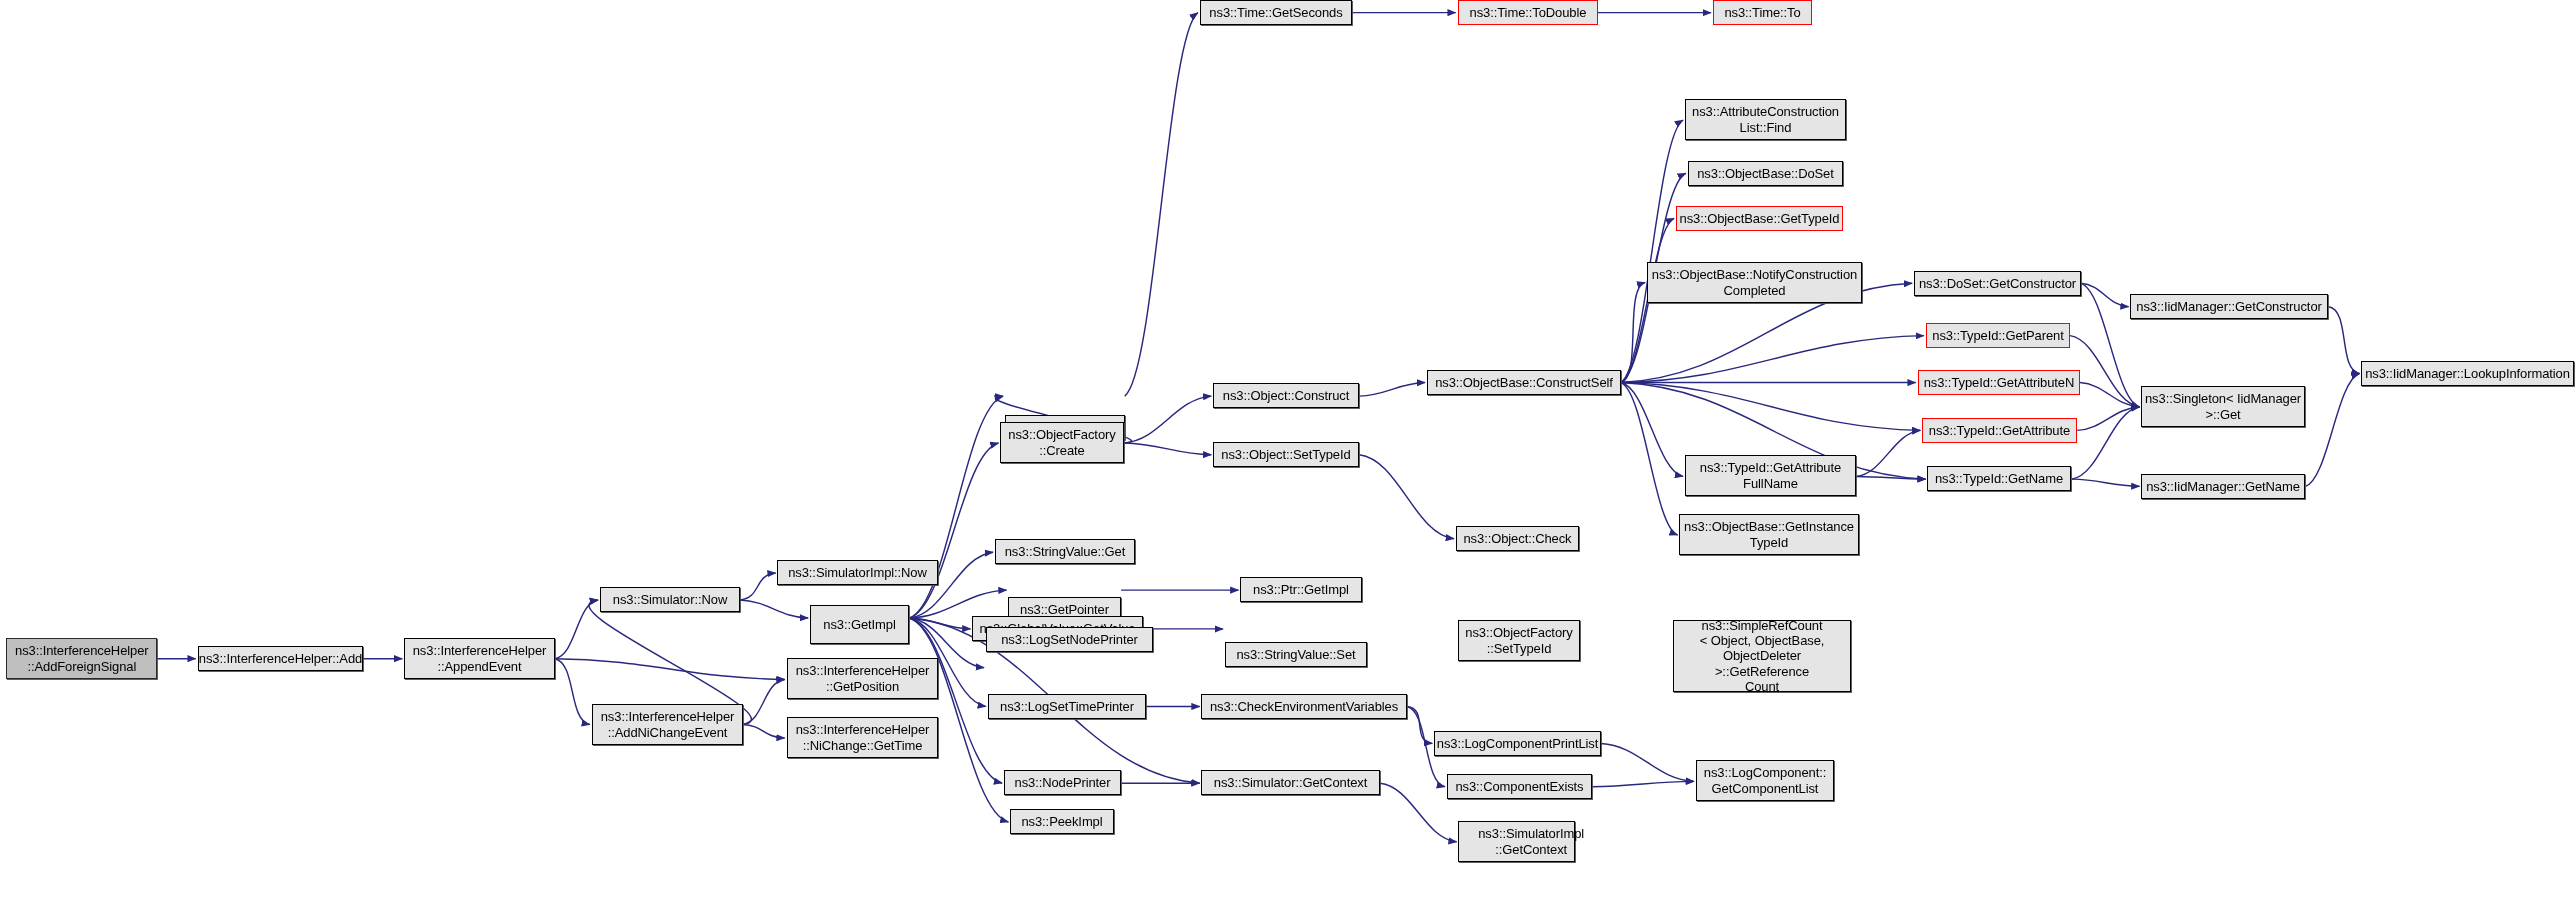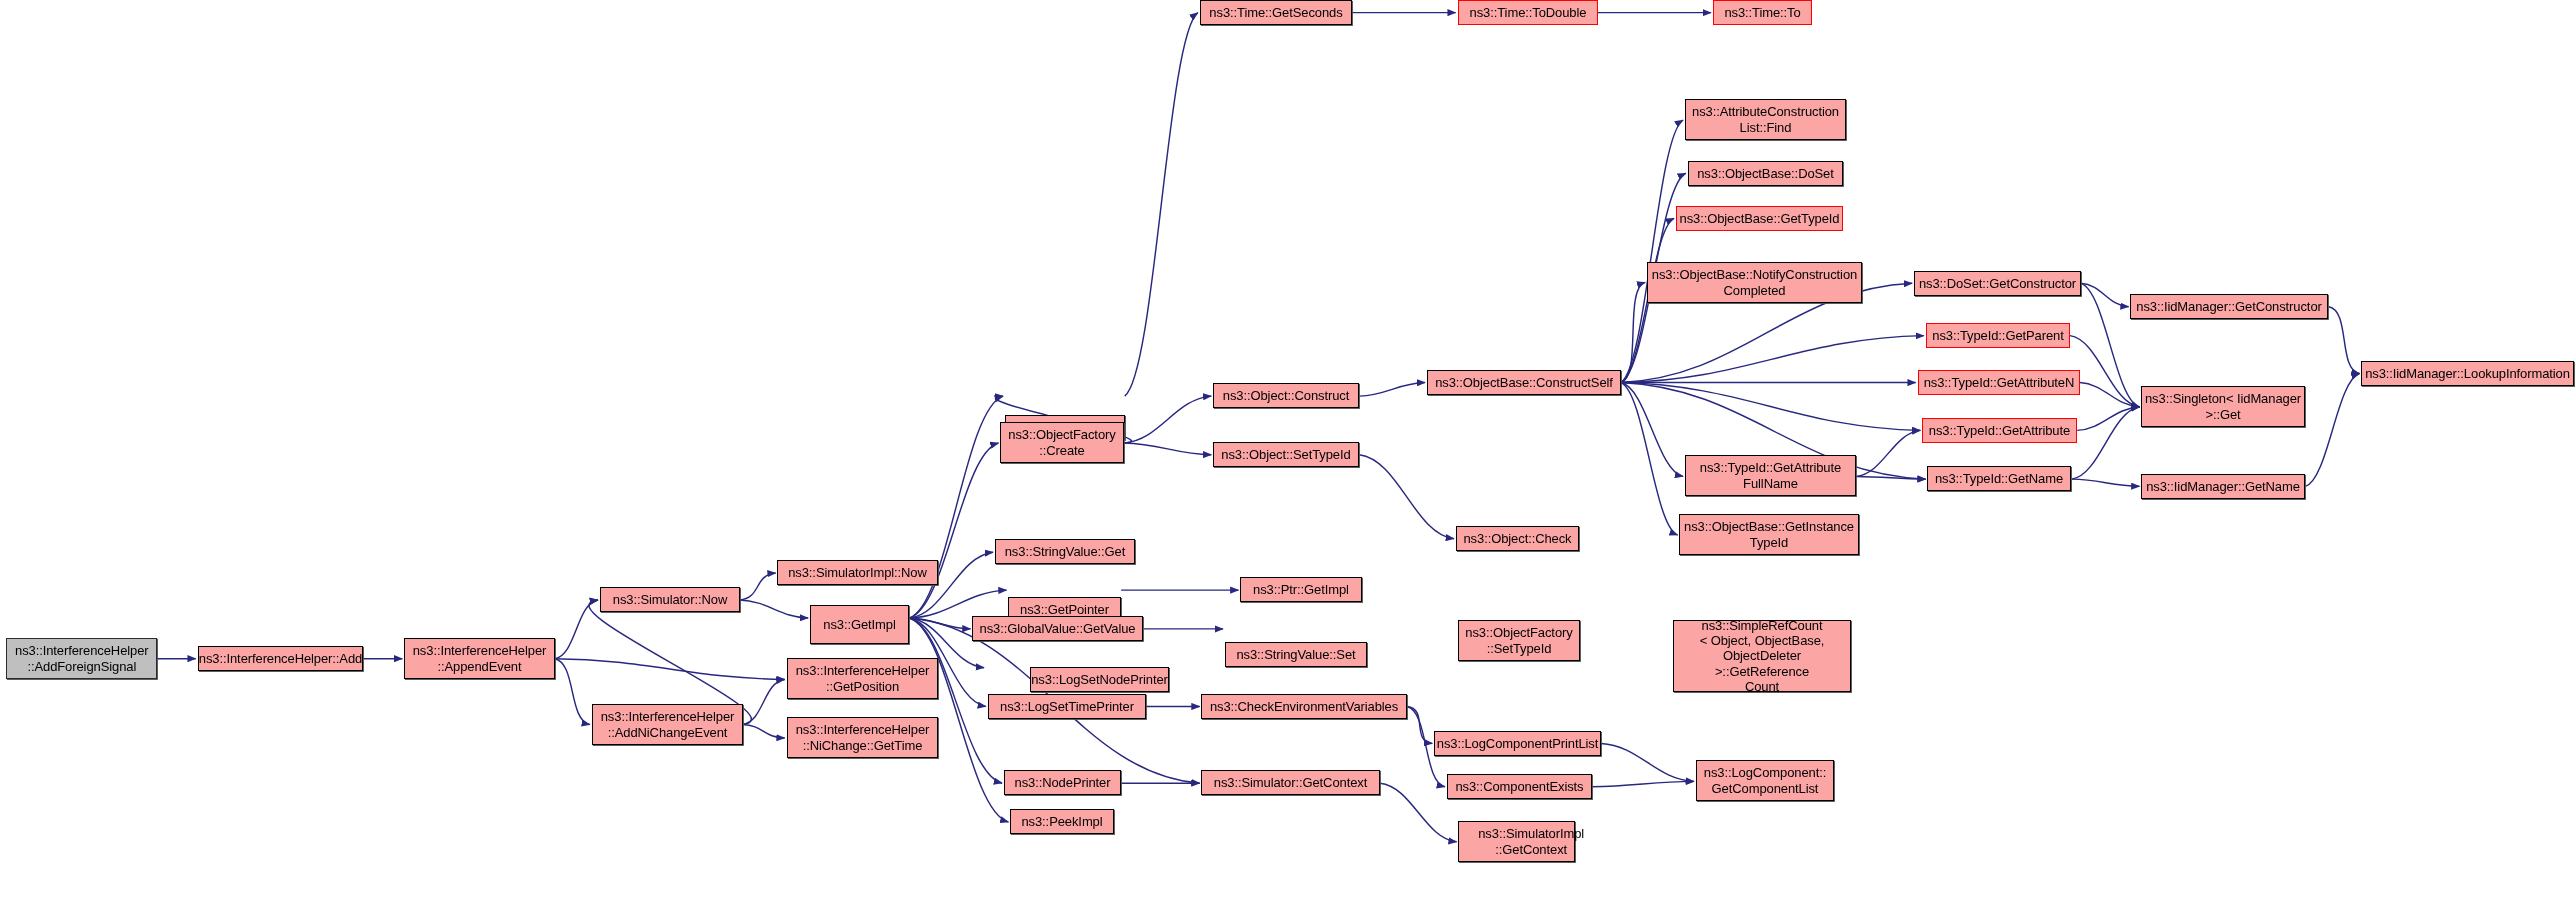--- a/index.html
+++ b/index.html
@@ -13,21 +13,21 @@
     overflow:hidden;
   }
   #edges{position:absolute;left:0;top:0;width:2576px;height:905px;pointer-events:none;}
   .node{
     position:absolute;
     box-sizing:border-box;
     display:flex;
     align-items:center;
     justify-content:center;
     text-align:center;
-    background:#fca5a5;
+    background:#e5e5e5;
     border:0.9px solid #000000;
     color:#000000;
     font-size:13px;
     line-height:15.3px;
     letter-spacing:-0.1px;
     white-space:pre-line;
     padding:0 2.7px;
     box-shadow:0.9px 0.9px 0 0 #4d4d4d;
     cursor:pointer;
   }
@@ -120,21 +120,21 @@
       <div class="node" style="left: 787px; top: 658px; width: 151px; height: 41px;">ns3::InterferenceHelper
 ::GetPosition</div>
       <div class="node" style="left: 787px; top: 717px; width: 151px; height: 41px;">ns3::InterferenceHelper
 ::NiChange::GetTime</div>
       <div class="node" style="left: 1005px; top: 383px; width: 120px; height: 25px; margin-top: 32px;">ns3::TimePrinter</div>
       <div class="node" style="left: 1000px; top: 422px; width: 124px; height: 41px;">ns3::ObjectFactory
 ::Create</div>
       <div class="node" style="left: 995px; top: 539px; width: 140px; height: 25px;">ns3::StringValue::Get</div>
       <div class="node" style="left: 1008px; top: 577px; width: 113px; height: 25px; margin-top: 20px;">ns3::GetPointer</div>
       <div class="node" style="left: 972px; top: 616px; width: 171px; height: 25px;">ns3::GlobalValue::GetValue</div>
-      <div class="node" style="left: 986px; top: 667px; width: 139px; height: 25px; margin-left: 44px;">ns3::LogSetNodePrinter</div>
+      <div class="node" style="left: 986px; top: 627px; width: 167px; height: 25px;">ns3::LogSetNodePrinter</div>
       <div class="node" style="left: 988px; top: 694px; width: 158px; height: 25px;">ns3::LogSetTimePrinter</div>
       <div class="node" style="left: 1004px; top: 770px; width: 117px; height: 25px;">ns3::NodePrinter</div>
       <div class="node" style="left: 1010px; top: 809px; width: 104px; height: 25px;">ns3::PeekImpl</div>
       <div class="node" style="left: 1213px; top: 383px; width: 146px; height: 25px;">ns3::Object::Construct</div>
       <div class="node" style="left: 1213px; top: 442px; width: 146px; height: 25px;">ns3::Object::SetTypeId</div>
       <div class="node" style="left: 1456px; top: 526px; width: 123px; height: 25px;">ns3::Object::Check</div>
       <div class="node" style="left: 1458px; top: 620px; width: 122px; height: 41px;">ns3::ObjectFactory
 ::SetTypeId</div>
       <div class="node" style="left: 1201px; top: 694px; width: 206px; height: 25px;">ns3::CheckEnvironmentVariables</div>
       <div class="node" style="left: 1201px; top: 770px; width: 179px; height: 25px;">ns3::Simulator::GetContext</div>

